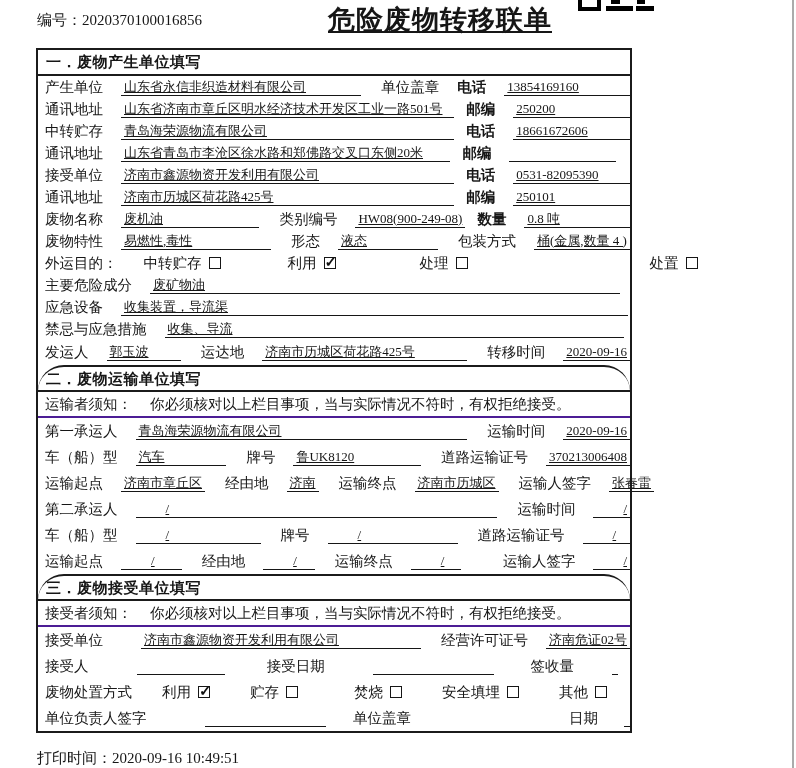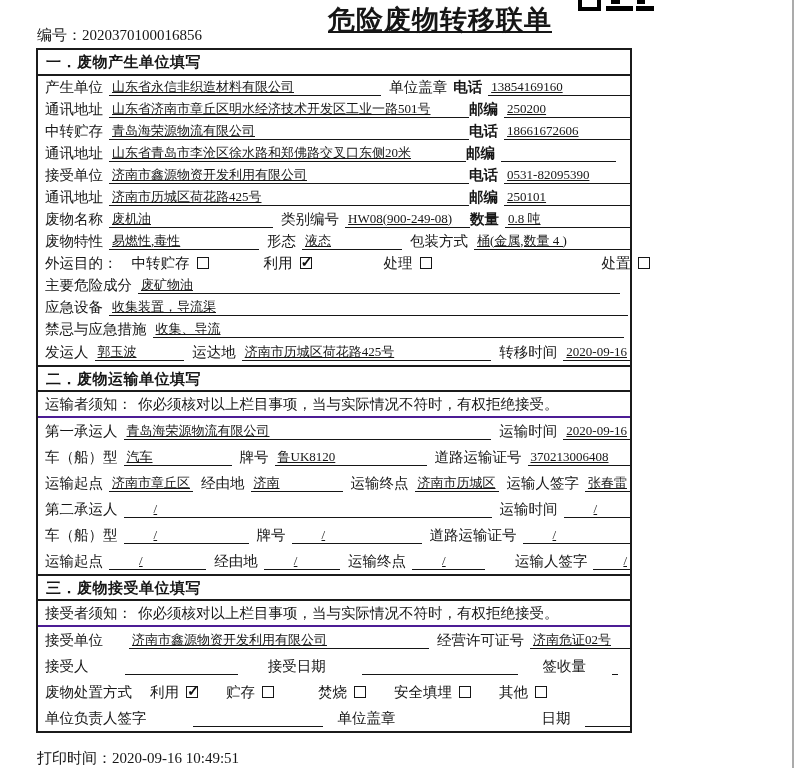--- a/index.html
+++ b/index.html
@@ -3,45 +3,45 @@
 <meta charset="utf-8">
 <style>
   * { margin:0; padding:0; box-sizing:border-box; }
   html,body { width:796px; height:768px; background:#ffffff; overflow:hidden; }
   body {
     position:relative;
     font-family:"Liberation Serif","DejaVu Serif",serif;
     color:#161616;
     -webkit-font-smoothing:antialiased;
   }
-  .serial { position:absolute; left:37px; top:26px; font-size:15px; white-space:nowrap; }
+  .serial { position:absolute; left:37px; top:11px; font-size:15px; white-space:nowrap; }
   .doc-title {
     position:absolute; left:328px; top:2px;
     font-size:27px; font-weight:bold; letter-spacing:1px; white-space:nowrap;text-decoration:underline;
   }
   .qr { position:absolute; left:578px; top:0; width:76px; height:11px; }
   .qr i { position:absolute; display:block; }
   .qr .q1 { left:0; top:-6px; width:23px; height:17px; border:4px solid #000; background:#fff; }
   .qr .q2 { left:33px; top:0; width:9px; height:4px; background:#000; }
   .qr .q3 { left:28px; top:6px; width:27px; height:5px; background:#000; }
   .qr .q4 { left:59px; top:0; width:8px; height:4px; background:#000; }
   .qr .q5 { left:58px; top:6px; width:18px; height:5px; background:#000; }
   .edge-line { position:absolute; top:0; bottom:0; right:2px; width:2px; background:#ababab; }
 
   .form-table {
     position:absolute; left:36px; top:48px; width:596px;
     border:2px solid #1b1b1b; background:#fff;
   }
-  .sec2, .sec3 { border-top:2px solid #1b1b1b; }
+  .sec2, .sec3 { border-top:2px solid #1b1b1b;border-radius:26px; }
   .sec-t {
     height:26px; line-height:25px; font-weight:bold; font-size:15px;
     padding-left:8px; border-bottom:2px solid #1b1b1b; letter-spacing:.5px;
   }
   .notice-r { border-bottom:2px solid #4c1d95; }
-  .r { display:flex; align-items:center; padding-left:7px; font-size:14.5px; }
+  .r { display:flex; align-items:center; padding-left:7px; font-size:14.5px;gap:12px; }
   .h22 { height:22px; } .h25 { height:25px; } .h26 { height:26px; }
   .lbl { white-space:nowrap; margin-right:6px; }
   .ml8 { margin-left:8px; }
   .mla { margin-left:auto;font-weight:bold; }
   .u {
     height:17px; line-height:16px; border-bottom:1px solid #161616;
     padding:0 3px; white-space:nowrap; overflow:visible; font-size:13px;text-decoration:underline;
   }
   .f1 { flex:1 1 auto; }
   .sl { padding-left:30px; }

